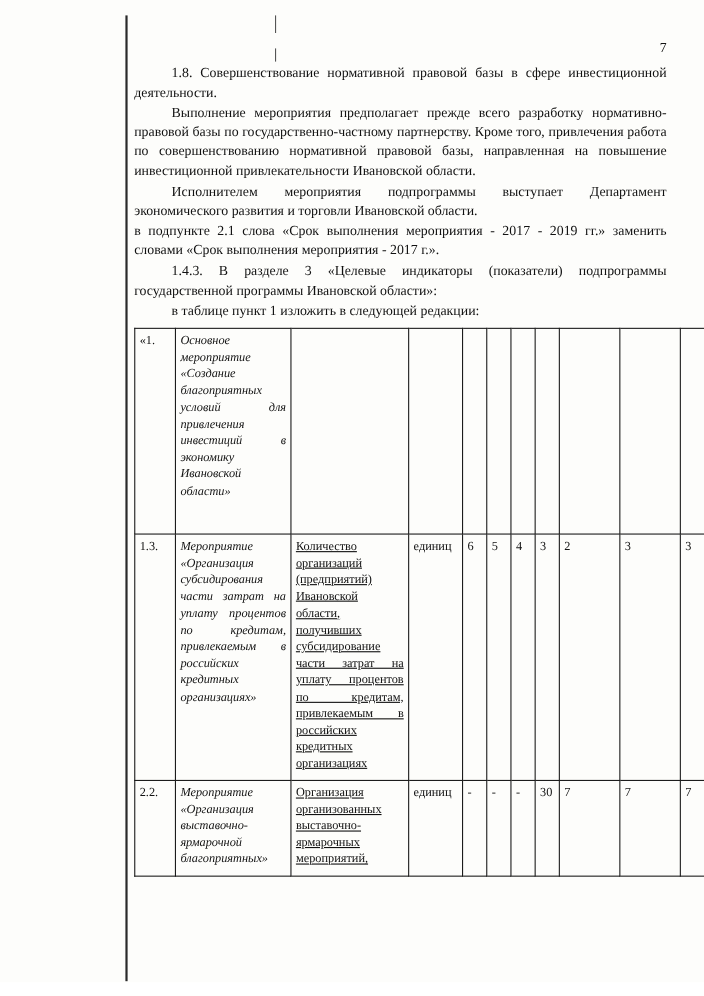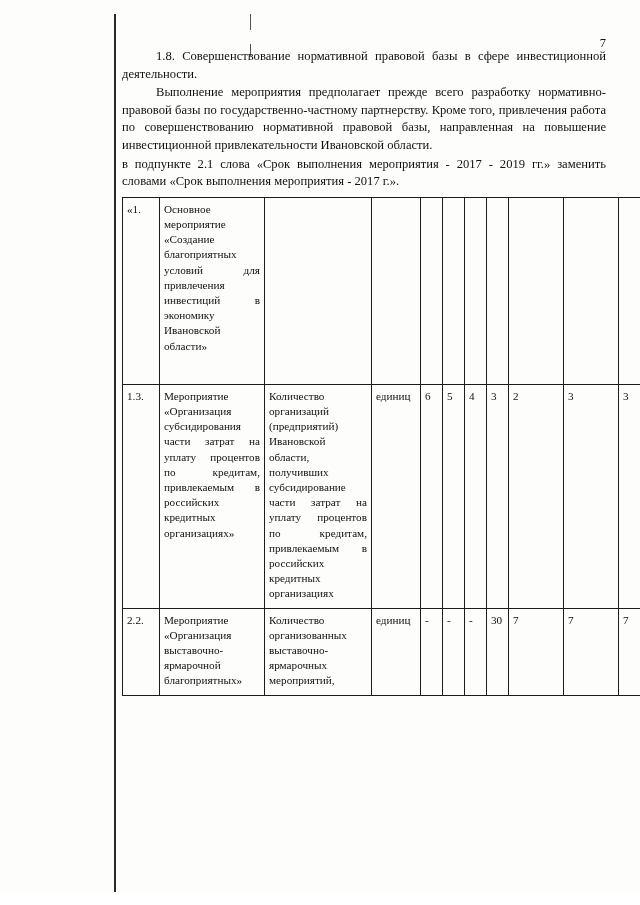--- a/index.html
+++ b/index.html
@@ -32,21 +32,21 @@
   }
   .page-number {
     position: absolute;
     right: 34px;
     top: 36px;
     font-size: 12.5px;
   }
   .content {
     position: absolute;
     left: 122px;
-    top: 48px;
+    top: 58px;
     width: 484px;
   }
   p.para {
     margin: 0 0 1px 0;
     text-align: justify;
     text-justify: inter-word;
     font-size: 12.6px;
     line-height: 17.6px;
     text-indent: 34px;
     hyphens: none;
@@ -64,22 +64,22 @@
   table.grid td {
     border: 1px solid #1c1c1c;
     vertical-align: top;
     font-size: 11.2px;
     line-height: 15.2px;
     padding: 4px 4px 6px 4px;
     text-align: justify;
     hyphens: none;
   }
   td.c-num { width: 28px; text-align: left; }
-  td.c-event { width: 96px; }
-  td.c-ind { width: 98px; }
+  td.c-event { width: 96px; font-style: italic; }
+  td.c-ind { width: 98px; text-decoration: underline; }
   td.c-unit { width: 40px; text-align: left; }
   td.c-n1, td.c-n2, td.c-n3, td.c-n4 { width: 13px; text-align: left; padding-left: 3px; padding-right: 2px;}
   td.c-y1, td.c-y2, td.c-y3 { width: 46px; text-align: left; padding-left: 6px; }
   td.tall1 { height: 176px; }
   .bottom-fade {
     position: absolute;
     left: 0; bottom: 0; width: 100%; height: 12px;
     background: #ffffff;
   }
 </style>
@@ -91,21 +91,24 @@
   <div class="margin-line"></div>
   <div class="tick" style="left:250px; top:14px; height:16px;"></div>
   <div class="tick" style="left:250px; top:44px; height:12px;"></div>
 
   <div class="page-number">7</div>
 
   <div class="content">
 
     <p class="para">1.8. Совершенствование нормативной правовой базы в сфере инвестиционной деятельности.</p>
     <p class="para">Выполнение мероприятия предполагает прежде всего разработку нормативно-правовой базы по государственно-частному партнерству. Кроме того, привлечения работа по совершенствованию нормативной правовой базы, направленная на повышение инвестиционной привлекательности Ивановской области.</p>
+    <p class="para">Исполнителем мероприятия подпрограммы выступает Департамент экономического развития и торговли Ивановской области.</p>
     <p class="para noindent">в подпункте 2.1 слова «Срок выполнения мероприятия - 2017 - 2019 гг.» заменить словами «Срок выполнения мероприятия - 2017 г.».</p>
+    <p class="para">1.4.3. В разделе 3 «Целевые индикаторы (показатели) подпрограммы государственной программы Ивановской области»:</p>
+    <p class="para">в таблице пункт 1 изложить в следующей редакции:</p>
 
     <table class="grid">
       <tbody>
         <tr>
           <td class="c-num tall1">«1.</td>
           <td class="c-event">Основное мероприятие «Создание благоприятных условий для привлечения инвестиций в экономику Ивановской области»</td>
           <td class="c-ind"></td>
           <td class="c-unit"></td>
           <td class="c-n1"></td>
           <td class="c-n2"></td>
@@ -124,21 +127,21 @@
           <td class="c-n2">5</td>
           <td class="c-n3">4</td>
           <td class="c-n4">3</td>
           <td class="c-y1">2</td>
           <td class="c-y2">3</td>
           <td class="c-y3">3</td>
         </tr>
         <tr>
           <td class="c-num">2.2.</td>
           <td class="c-event">Мероприятие «Организация выставочно-ярмарочной благоприятных»</td>
-          <td class="c-ind">Количество организованных выставочно-ярмарочных мероприятий,</td>
+          <td class="c-ind">Организация организованных выставочно-ярмарочных мероприятий,</td>
           <td class="c-unit">единиц</td>
           <td class="c-n1">-</td>
           <td class="c-n2">-</td>
           <td class="c-n3">-</td>
           <td class="c-n4">30</td>
           <td class="c-y1">7</td>
           <td class="c-y2">7</td>
           <td class="c-y3">7</td>
         </tr>
       </tbody>

